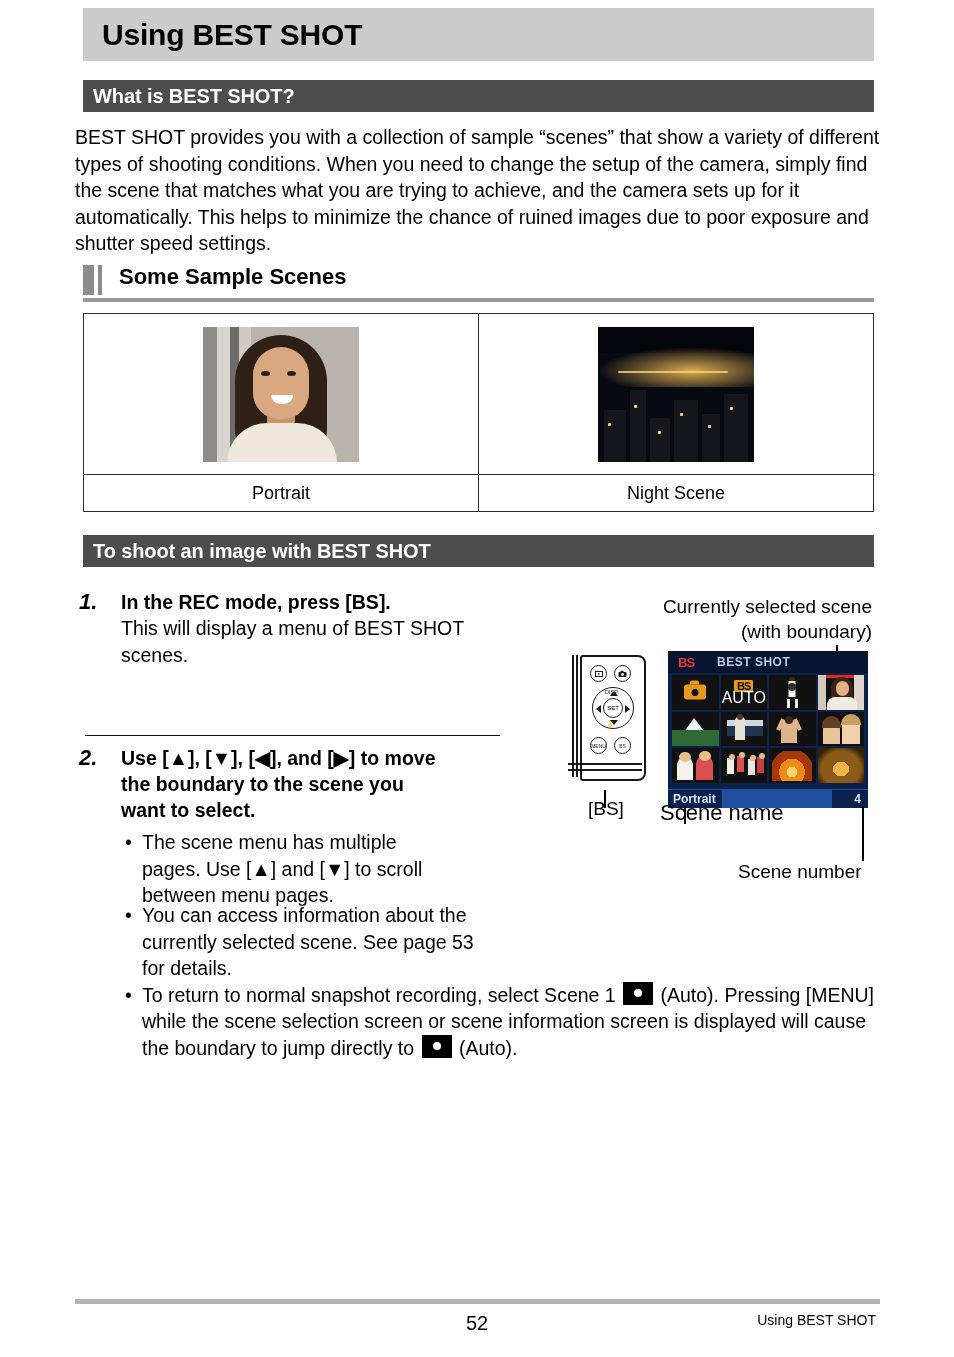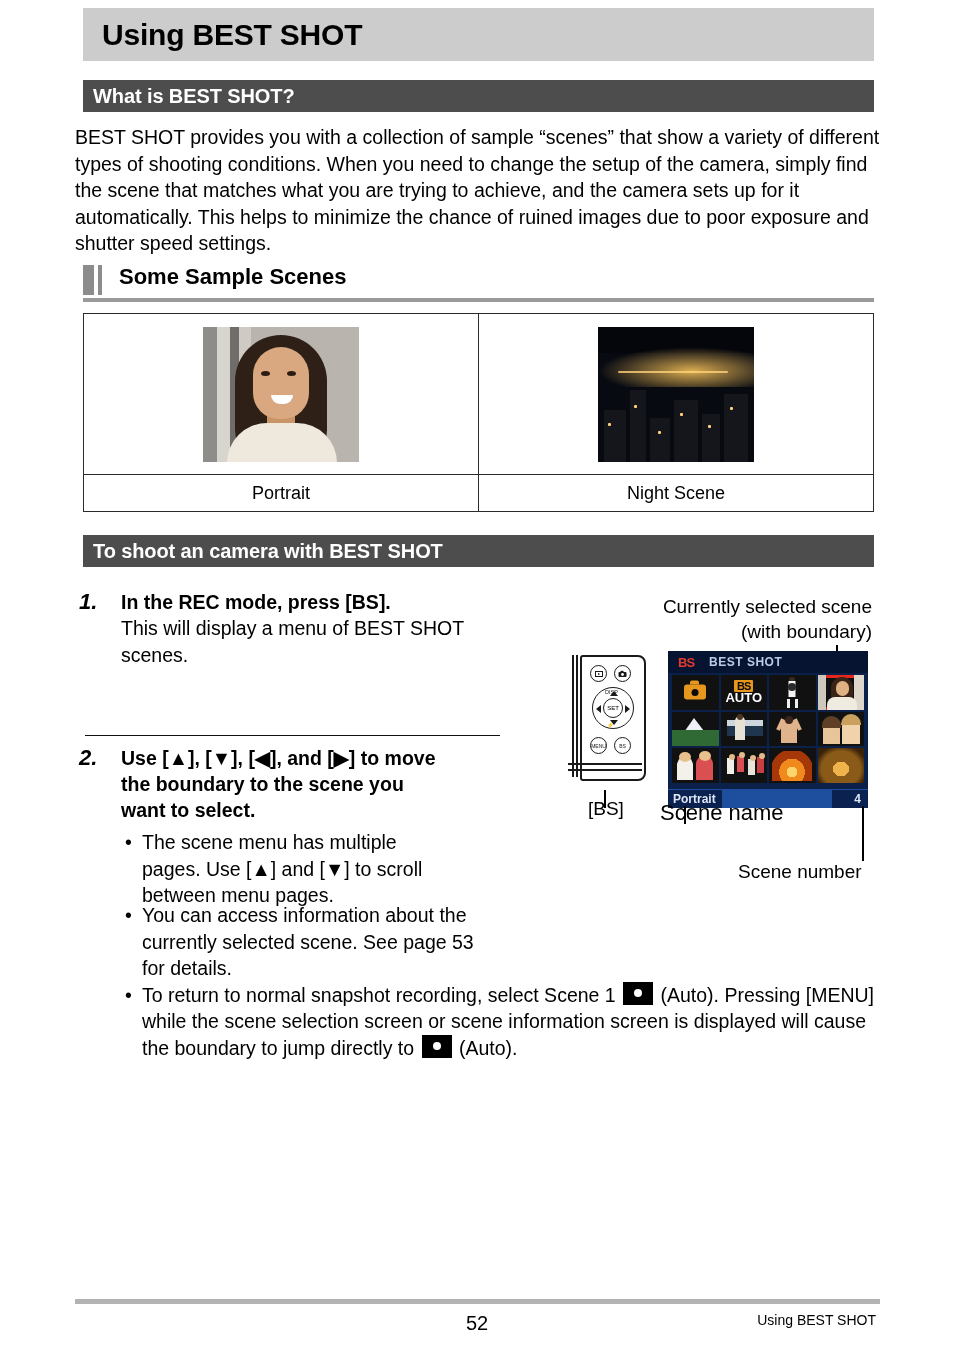--- a/index.html
+++ b/index.html
@@ -292,21 +292,21 @@
   }
   #lcd .titlebar{
     position:absolute; left:0; top:0; width:200px; height:22px;
     background:#061331; display:flex; align-items:center;
   }
   #lcd .bs-logo{
     margin-left:10px; color:#e23b2e; font-weight:bold; font-size:13px;
     letter-spacing:-1px; font-family:"Liberation Sans", sans-serif;
   }
   #lcd .bs-text{
-    margin-left:15px; color:#b9cbe8; font-weight:bold; font-size:12px; letter-spacing:0.5px;
+    margin-left:23px; color:#b9cbe8; font-weight:bold; font-size:12px; letter-spacing:0.5px;
   }
   #lcd .grid{
     position:absolute; left:4px; top:24px; width:192px; height:108px;
     display:grid; grid-template-columns:repeat(4,1fr); grid-template-rows:repeat(3,1fr);
     gap:2px;
   }
   #lcd .cell{ position:relative; overflow:hidden; background:#111; }
   #lcd .cell.sel{ outline:3px solid #e8261c; outline-offset:-3px; z-index:2; }
   #lcd .statusbar{
     position:absolute; left:0; bottom:0; width:200px; height:19px;
@@ -333,21 +333,21 @@
   .c-auto .cam::after{
     content:""; position:absolute; left:50%; top:50%; transform:translate(-50%,-50%);
     width:7px; height:7px; background:#0b0b0b; border-radius:50%;
   }
   .c-bsauto{ background:#0b0b0b; display:flex; flex-direction:column;
     align-items:center; justify-content:center; }
   .c-bsauto .bs{
     background:#e8971e; color:#0b0b0b; font-weight:bold; font-size:11px;
     padding:0 3px; letter-spacing:-1px; line-height:12px; border-radius:1px;
   }
-  .c-bsauto .au{ color:#fff; font-weight:bold; font-size:13px; line-height:12px; }
+  .c-bsauto .au{ color:#fff; font-weight:normal; font-size:16px; line-height:12px; }
   .c-sports{ background:#b9b9b9; }
   .c-sports .fig{
     position:absolute; left:50%; top:6px; transform:translateX(-50%);
     width:7px; height:16px; background:#f5f5f5;
   }
   .c-sports .head{
     position:absolute; left:50%; top:2px; transform:translateX(-50%);
     width:6px; height:6px; background:#3a2a1c; border-radius:50%;
   }
   .c-sports .ball{
@@ -479,21 +479,21 @@
         <div class="lamp" style="left:132px;top:80px;width:3px;height:3px"></div>
         <div class="lamp" style="left:20px;top:44px;width:110px;height:2px;opacity:.8"></div>
       </div>
     </div>
     <div class="scene-label">Night Scene</div>
   </div>
 
 </div>
 
 <div class="sec-bar" id="sec-toshoot">
-  <span>To shoot an camera with BEST SHOT</span>
+  <span>To shoot an image with BEST SHOT</span>
 </div>
 
 <div class="step" id="step1">
   <div class="step-num">1.</div>
   <div class="step-content">
     <div class="step-title">In the REC mode, press [BS].</div>
     <div class="step-body">This will display a menu of BEST SHOT scenes.</div>
   </div>
 </div>
 

